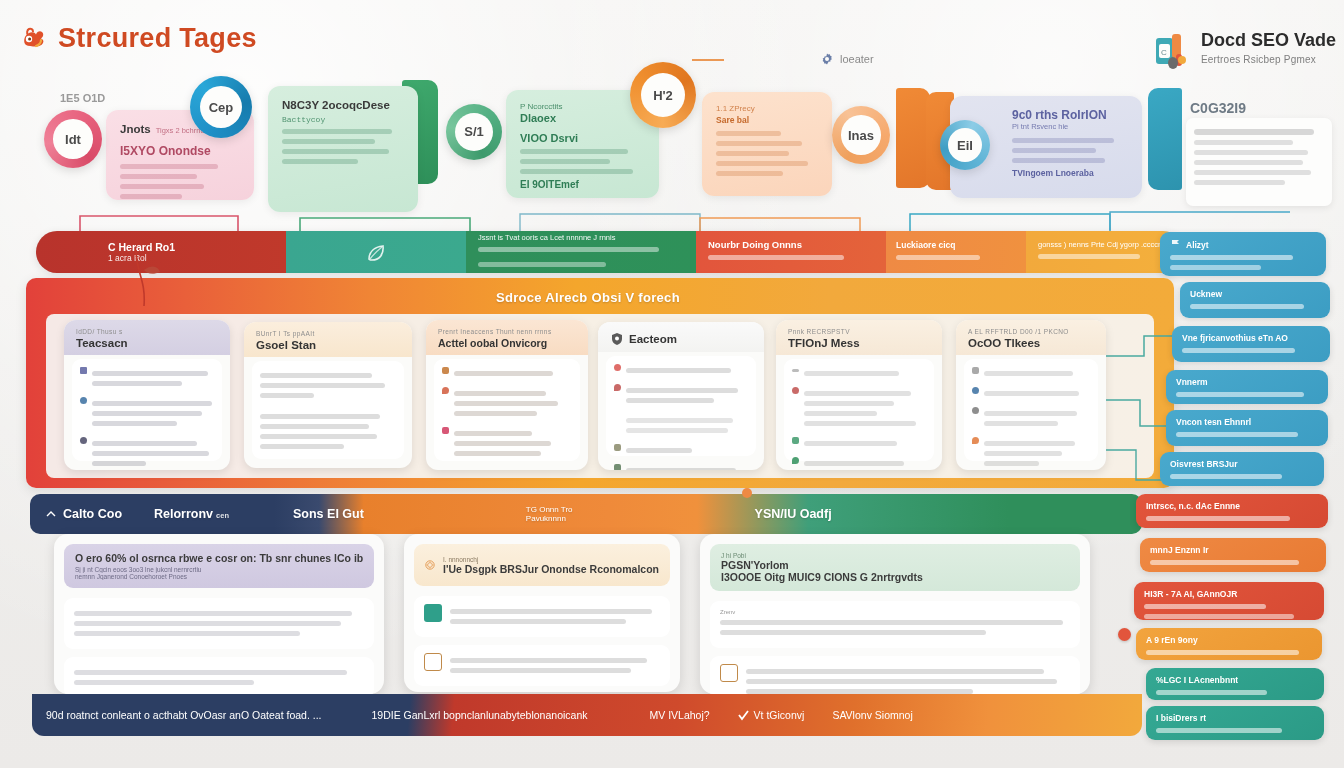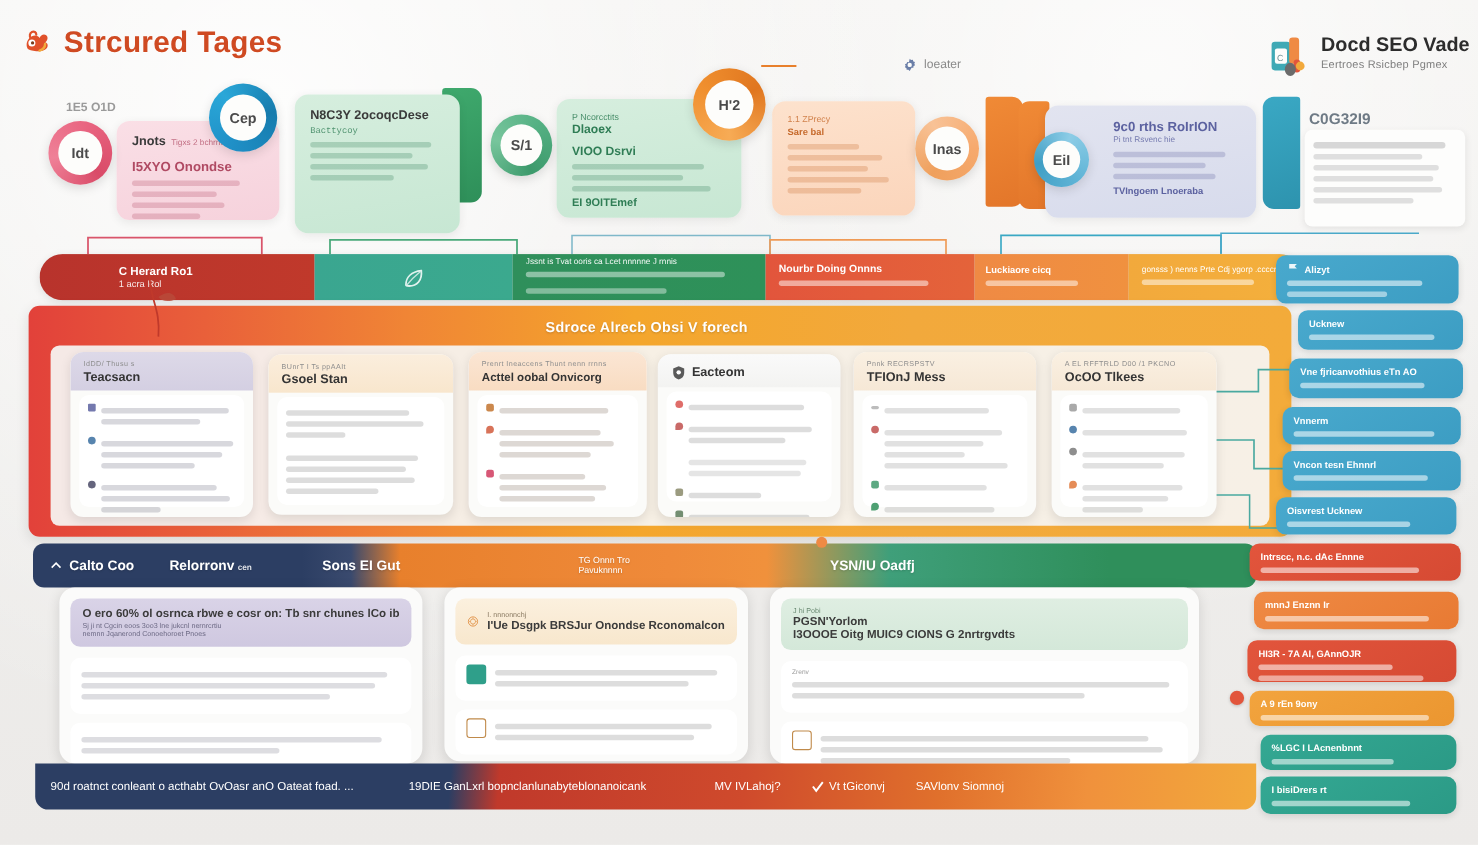--- a/index.html
+++ b/index.html
@@ -308,21 +308,21 @@
   <div class="panel panel-green" style="left:268px;top:86px;width:150px;height:126px;">
     <div class="p-title">N8C3Y 2ocoqcDese</div>
     <div class="softtext" style="font-size:8px;opacity:.8;margin-top:-5px;margin-bottom:5px;font-family:Liberation Mono, monospace;">Bacttycoy</div>
     <div class="blur-line sm" style="width:90%"></div>
     <div class="blur-line sm" style="width:76%"></div>
     <div class="blur-line sm" style="width:88%"></div>
     <div class="blur-line sm" style="width:62%"></div>
   </div>
 
   
-  <div class="panel panel-green" style="left:506px;top:90px;width:168px;height:108px;">
+  <div class="panel panel-green" style="left:506px;top:90px;width:153px;height:108px;">
     <div class="softtext" style="font-size:8px;opacity:.85;">P Ncorcctits</div>
     <div class="softtext" style="font-size:11px;font-weight:700;margin-top:1px;">Dlaoex</div>
     <div class="softtext" style="font-size:11px;font-weight:700;margin-top:8px;">VIOO Dsrvi</div>
     <div style="margin-top:4px;">
       <div class="blur-line sm" style="width:86%"></div>
       <div class="blur-line sm" style="width:72%"></div>
       <div class="blur-line sm" style="width:90%"></div>
     </div>
     <div class="softtext" style="font-size:10px;font-weight:700;margin-top:5px;">EI 9OITEmef</div>
   </div>
@@ -764,21 +764,21 @@
   </div>
   <div class="chip chip-blue" style="left:1166px;top:370px;width:162px;height:34px;">
     <div class="ct">Vnnerm</div>
     <div class="blur-line sm" style="width:90%;color:#fff;opacity:.55;"></div>
   </div>
   <div class="chip chip-blue" style="left:1166px;top:410px;width:162px;height:36px;">
     <div class="ct">Vncon tesn Ehnnrl</div>
     <div class="blur-line sm" style="width:86%;color:#fff;opacity:.55;"></div>
   </div>
   <div class="chip chip-blue" style="left:1160px;top:452px;width:164px;height:34px;">
-    <div class="ct">Oisvrest Ucknew</div>
+    <div class="ct">Oisvrest BRSJur</div>
     <div class="blur-line sm" style="width:78%;color:#fff;opacity:.55;"></div>
   </div>
   <div class="chip chip-red" style="left:1136px;top:494px;width:192px;height:34px;">
     <div class="ct">Intrscc, n.c. dAc Ennne</div>
     <div class="blur-line sm" style="width:84%;color:#fff;opacity:.55;"></div>
   </div>
   <div class="chip chip-orange" style="left:1140px;top:538px;width:186px;height:34px;">
     <div class="ct">mnnJ Enznn Ir</div>
     <div class="blur-line sm" style="width:90%;color:#fff;opacity:.55;"></div>
   </div>

